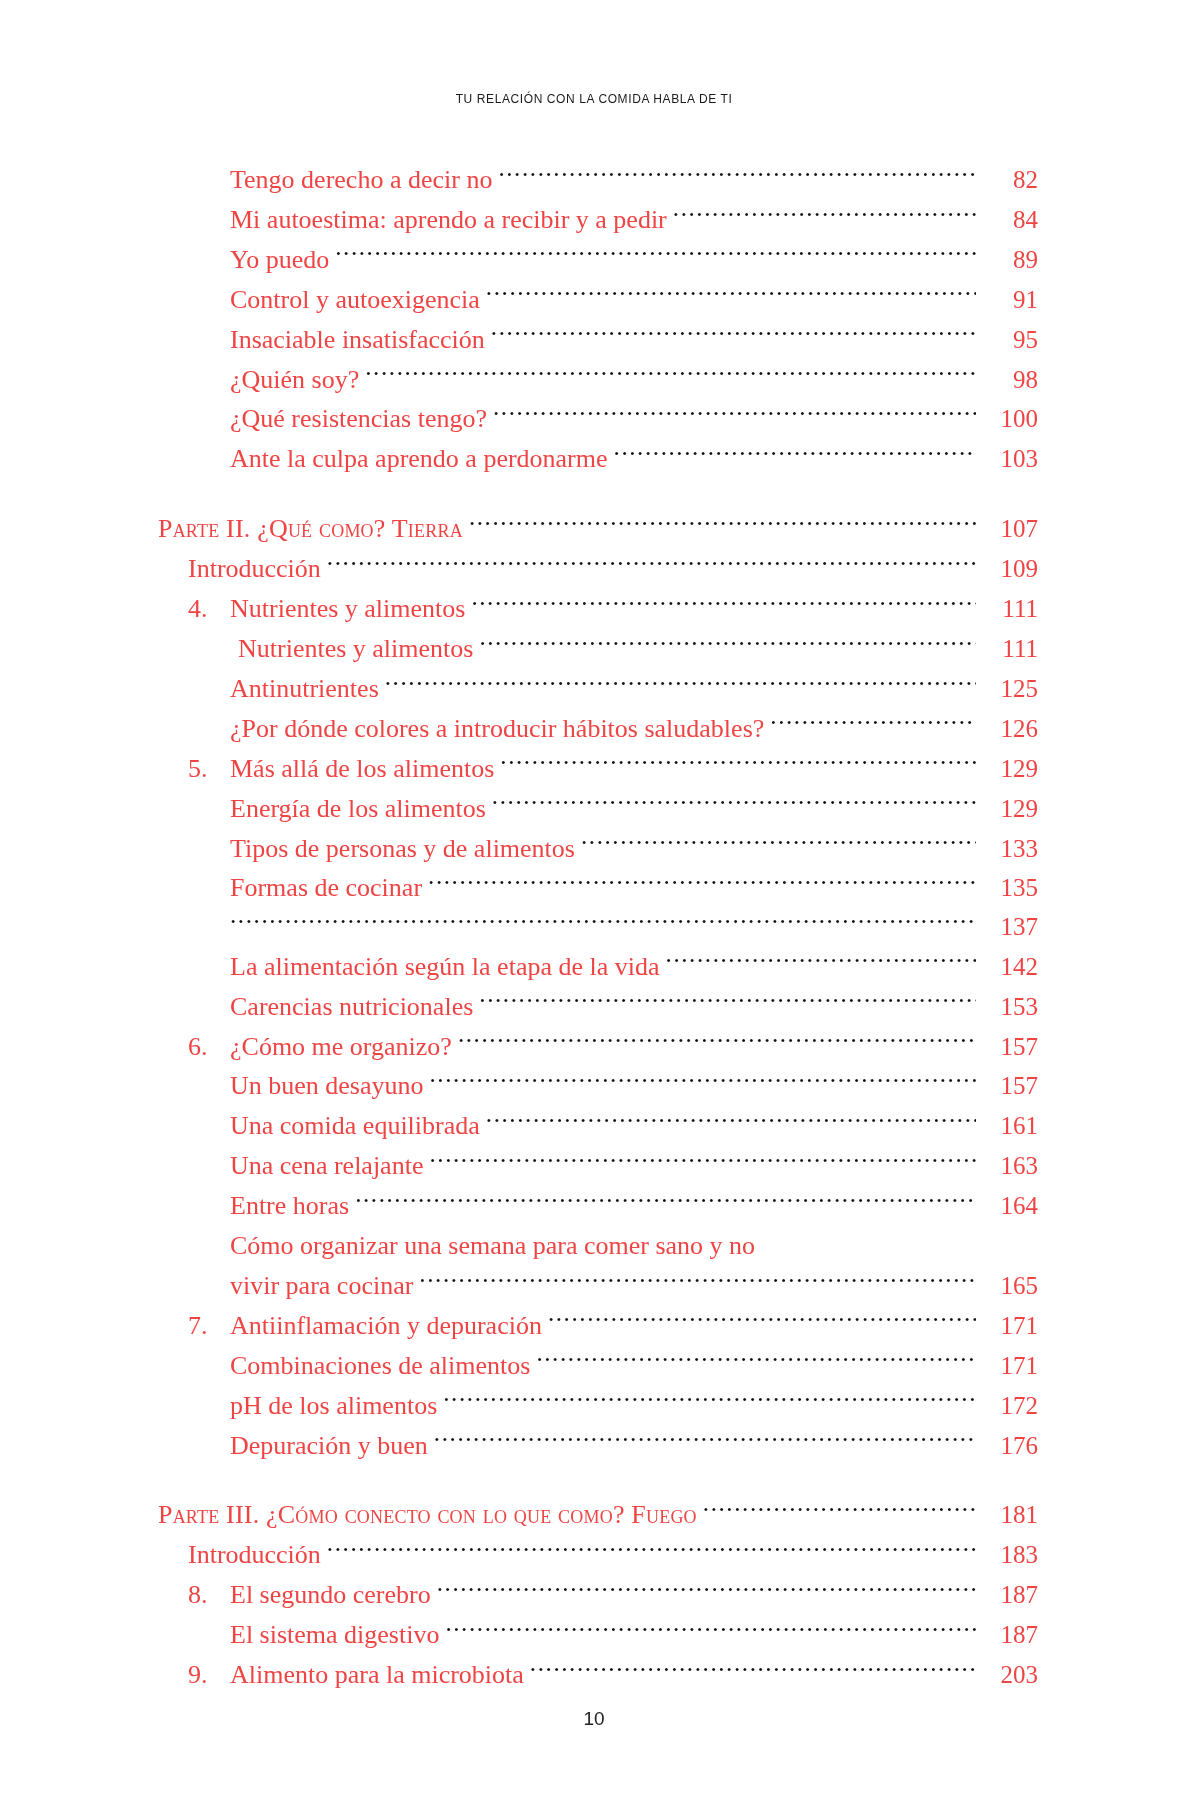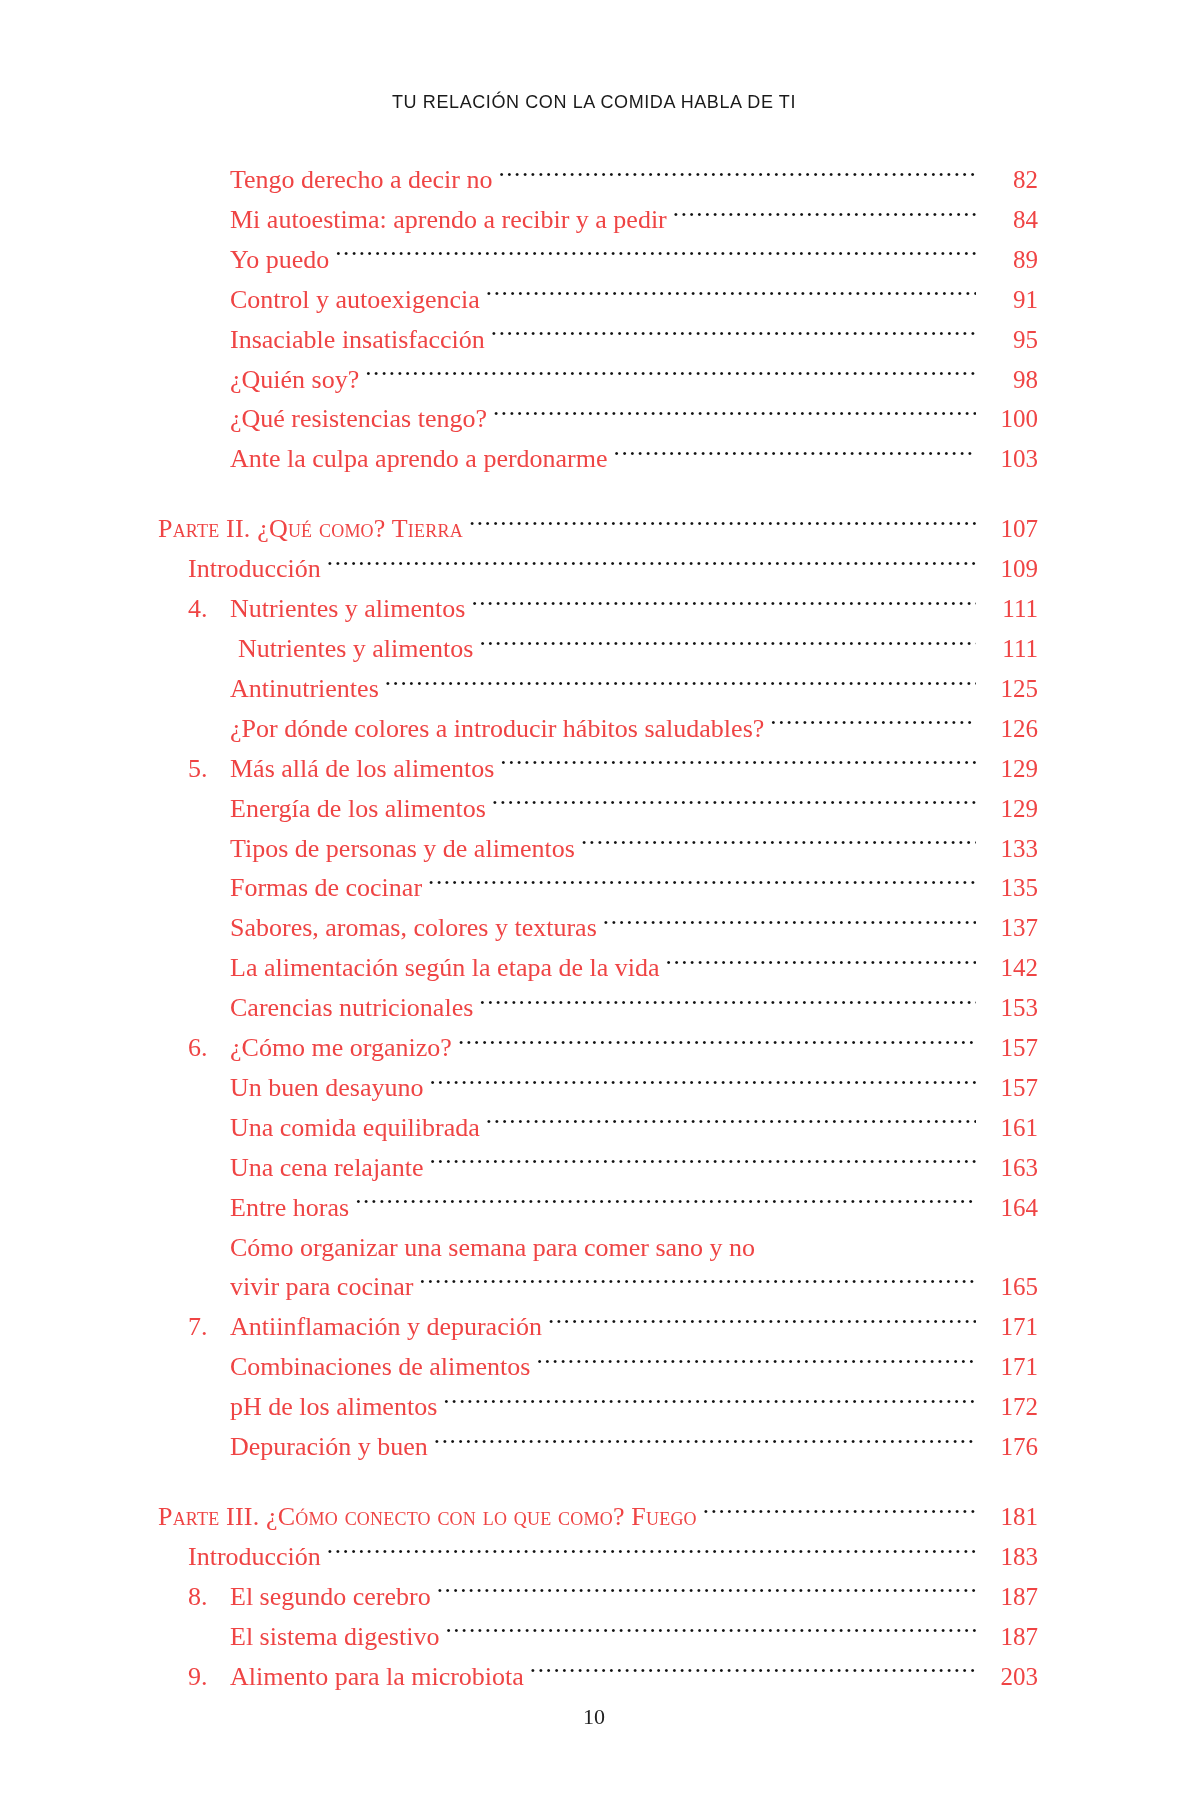--- a/index.html
+++ b/index.html
@@ -20,21 +20,21 @@
     inset: 0;
     padding: 0;
   }
   .running-head {
     position: absolute;
     top: 92px;
     left: 0;
     right: 0;
     text-align: center;
     font-family: "Liberation Sans", sans-serif;
-    font-size: 18px;
+    font-size: 12px;
     letter-spacing: 0.6px;
     color: #1a1a1a;
     font-weight: 400;
   }
   .toc {
     position: absolute;
     top: 160px;
     left: 158px;
     width: 880px;
   }
@@ -96,22 +96,22 @@
   .part-label {
     font-variant: small-caps;
     letter-spacing: 0.2px;
   }
   .folio {
     position: absolute;
     bottom: 88px;
     left: 0;
     right: 0;
     text-align: center;
-    font-family: Liberation Serif, serif;
-    font-size: 22px;
+    font-family: Liberation Sans, sans-serif;
+    font-size: 19px;
     color: #222;
   }
 </style>
 </head>
 <body>
 
 <div class="page">
 
   <div class="running-head">TU RELACIÓN CON LA COMIDA HABLA DE TI</div>
 
@@ -206,21 +206,20 @@
           <span class="label">Tipos de personas y de alimentos</span>
           <span class="leader"></span>
           <span class="num-col">133</span>
         </div>
         <div class="row lvl-sub">
           <span class="label">Formas de cocinar</span>
           <span class="leader"></span>
           <span class="num-col">135</span>
         </div>
         <div class="row lvl-sub">
-          <span class="label">Sabores, aromas, colores y texturas</span>
           <span class="leader"></span>
           <span class="num-col">137</span>
         </div>
         <div class="row lvl-sub">
           <span class="label">La alimentación según la etapa de la vida</span>
           <span class="leader"></span>
           <span class="num-col">142</span>
         </div>
         <div class="row lvl-sub">
           <span class="label">Carencias nutricionales</span>

